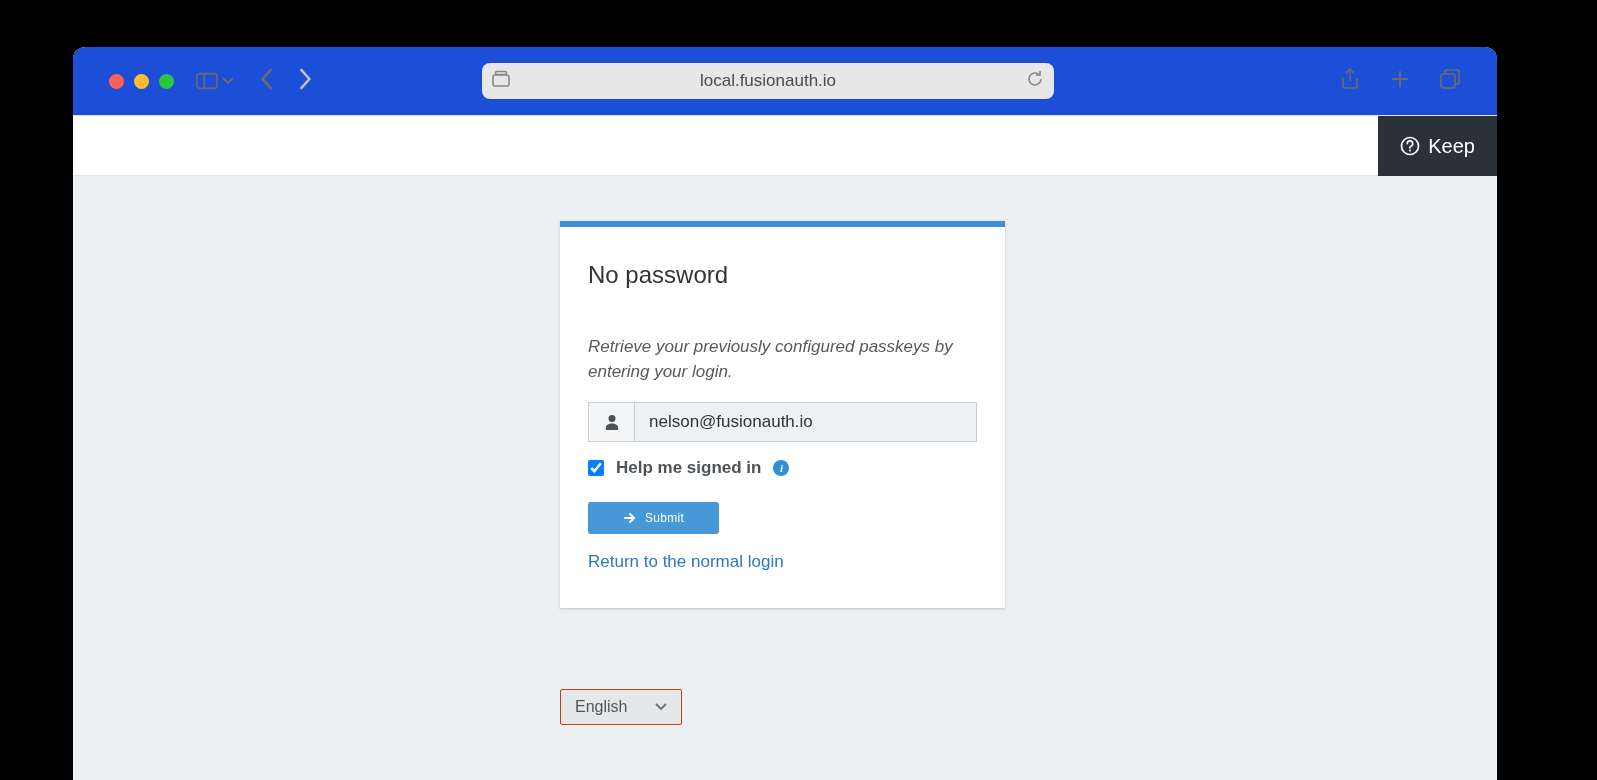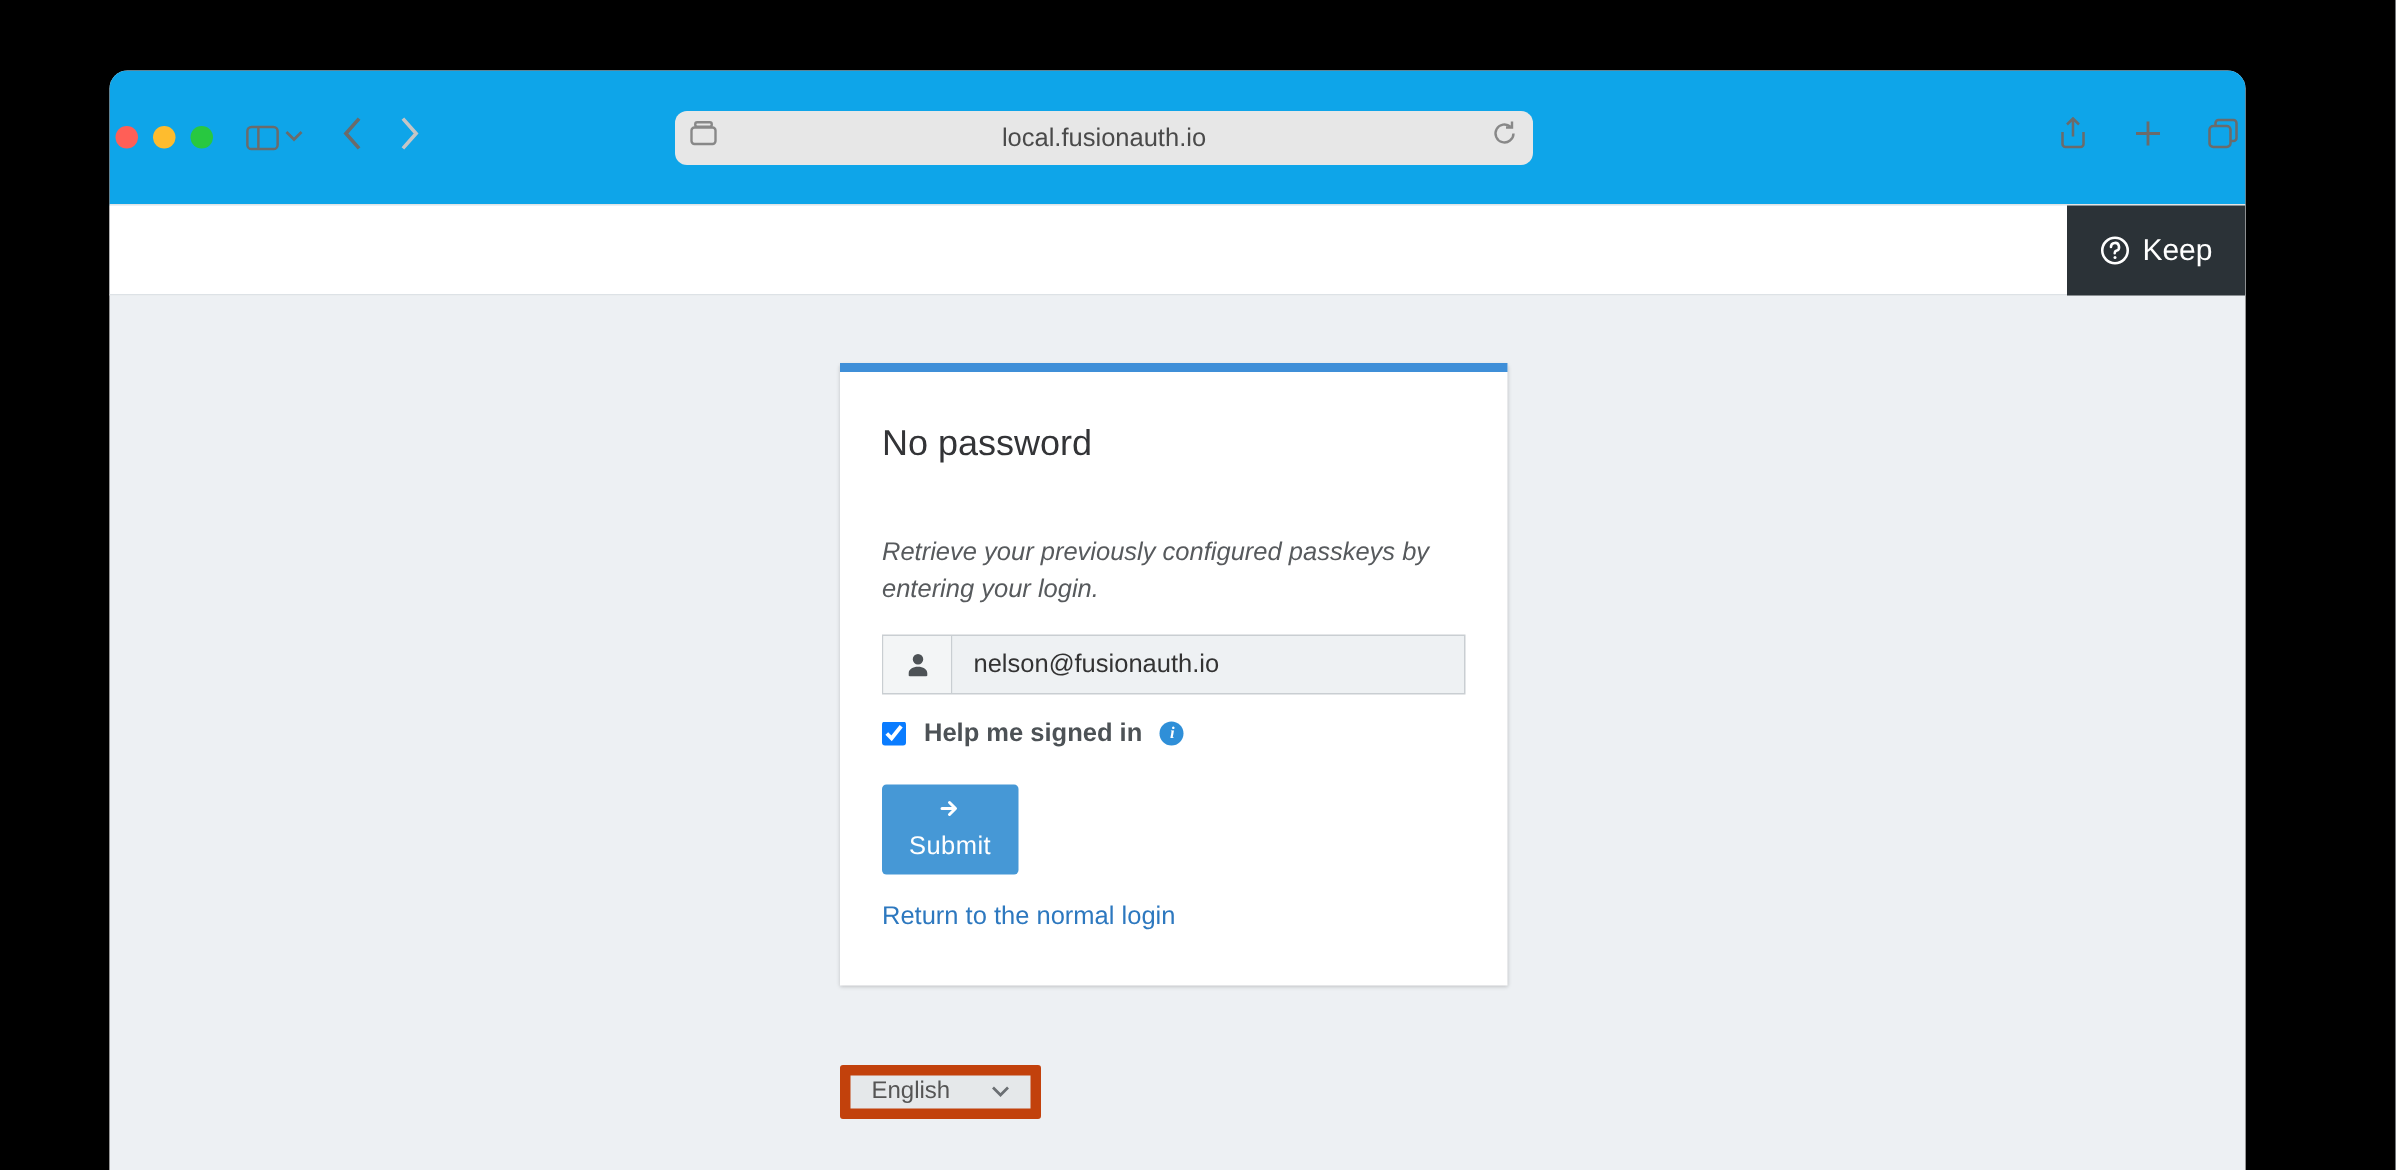--- a/index.html
+++ b/index.html
@@ -15,25 +15,25 @@
   top: 47px;
   left: 73px;
   width: 1424px;
   height: 733px;
   background: #f0f0f0;
   border-radius: 12px 12px 0 0;
   overflow: hidden;
   box-shadow: 0 4px 20px rgba(0,0,0,.3);
 }
 .browser-chrome {
-  height: 90px;
-  background: #0ea5e9;
-  display: flex;
-  align-items: center;
-  padding: 0 4px;
+  height: 69px;
+  background: #1d4ed8;
+  display: flex;
+  align-items: center;
+  padding: 0 36px;
   border-bottom: 1px solid #e4e4e4;
 }
 .traffic-lights { display: flex; gap: 10px; margin-right: 22px; }
 .tl { width: 15px; height: 15px; border-radius: 50%; }
 .tl.red { background: #ff5f57; }
 .tl.yellow { background: #febc2e; }
 .tl.green { background: #28c840; }
 .sidebar-toggle { display: flex; align-items: center; gap: 4px; margin-right: 26px; color: #6b6b6b; }
 .sidebar-toggle svg { width: 22px; height: 18px; }
 .chevron-small svg { width: 12px; height: 10px; }
@@ -157,45 +157,44 @@
   font-family: Georgia, serif;
   cursor: pointer;
 }
 .submit-btn {
   display: inline-flex;
   align-items: center;
   gap: 8px;
   background: #4698d6;
   color: #fff;
   border: none;
-  padding: 9px 18px;
-  font-size: 17px;
+  padding: 9px 35px;
+  font-size: 12px;
   border-radius: 3px;
   cursor: pointer;
   font-weight: 500;
   letter-spacing: .3px;
   margin-bottom: 18px;
-  flex-direction: column;
 }
 .submit-btn svg { width: 14px; height: 14px; }
 .return-link {
   display: block;
   color: #2d78bf;
   font-size: 17px;
   text-decoration: none;
   cursor: pointer;
 }
 .lang-select {
   position: absolute;
   left: 487px;
   top: 573px;
   display: inline-flex;
   align-items: center;
   background: #e5e8ea;
-  border: 7px solid #c2410c;
+  border: 1px solid #c2410c;
   height: 36px;
   padding: 0 14px;
   font-size: 16px;
   color: #555;
   gap: 28px;
   cursor: pointer;
   border-radius: 2px;
 }
 .lang-select svg { width: 12px; height: 12px; }
 </style>

